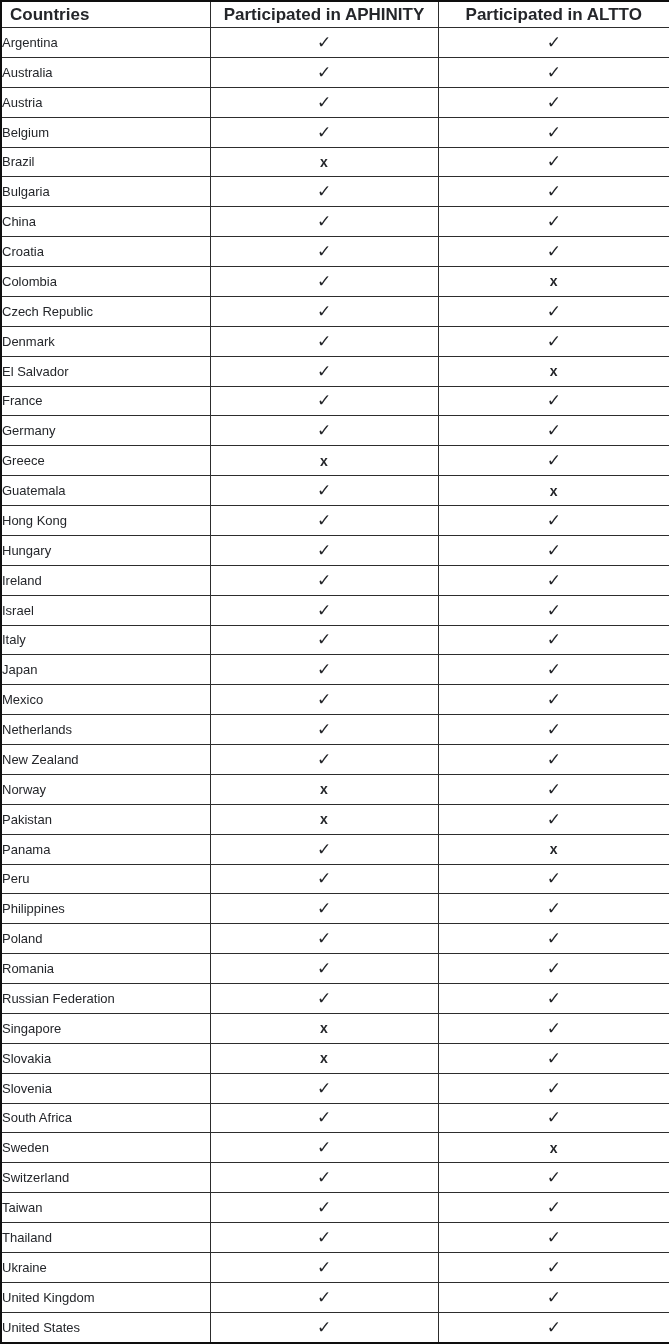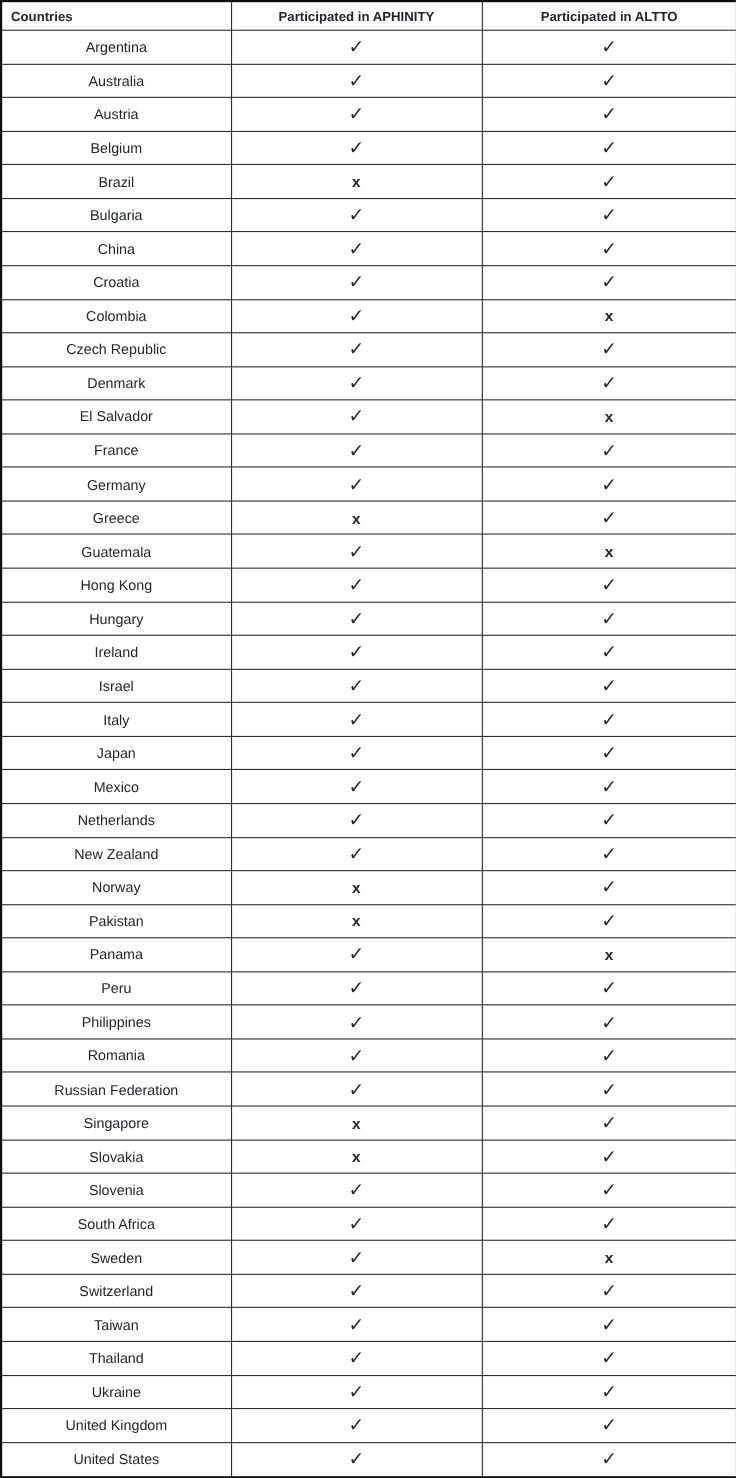--- a/index.html
+++ b/index.html
@@ -27,32 +27,32 @@
     padding: 0;
     vertical-align: middle;
     overflow: hidden;
     white-space: nowrap;
   }
   table.participation {
     border: 2px solid #0e0e0e;
   }
   thead th {
     height: 25px;
-    font-size: 12px;
+    font-size: 17px;
     font-weight: 700;
     text-align: center;
   }
   thead th.col-countries {
     text-align: left;
     padding-left: 8px;
   }
   td.country {
     font-size: 13px;
     font-weight: 400;
-    text-align: center;
+    text-align: left;
     padding-left: 8px;
   }
   td.mark {
     text-align: center;
     line-height: 1;
   }
   td.mark.check {
     font-size: 17px;
     font-weight: 400;
   }
@@ -255,20 +255,25 @@
     <td class="mark check">✓</td>
     <td class="mark check">✓</td>
   </tr>
 
   <tr>
     <td class="country">Philippines</td>
     <td class="mark check">✓</td>
     <td class="mark check">✓</td>
   </tr>
 
+  <tr>
+    <td class="country">Poland</td>
+    <td class="mark check">✓</td>
+    <td class="mark check">✓</td>
+  </tr>
 
   <tr>
     <td class="country">Romania</td>
     <td class="mark check">✓</td>
     <td class="mark check">✓</td>
   </tr>
 
   <tr>
     <td class="country">Russian Federation</td>
     <td class="mark check">✓</td>

